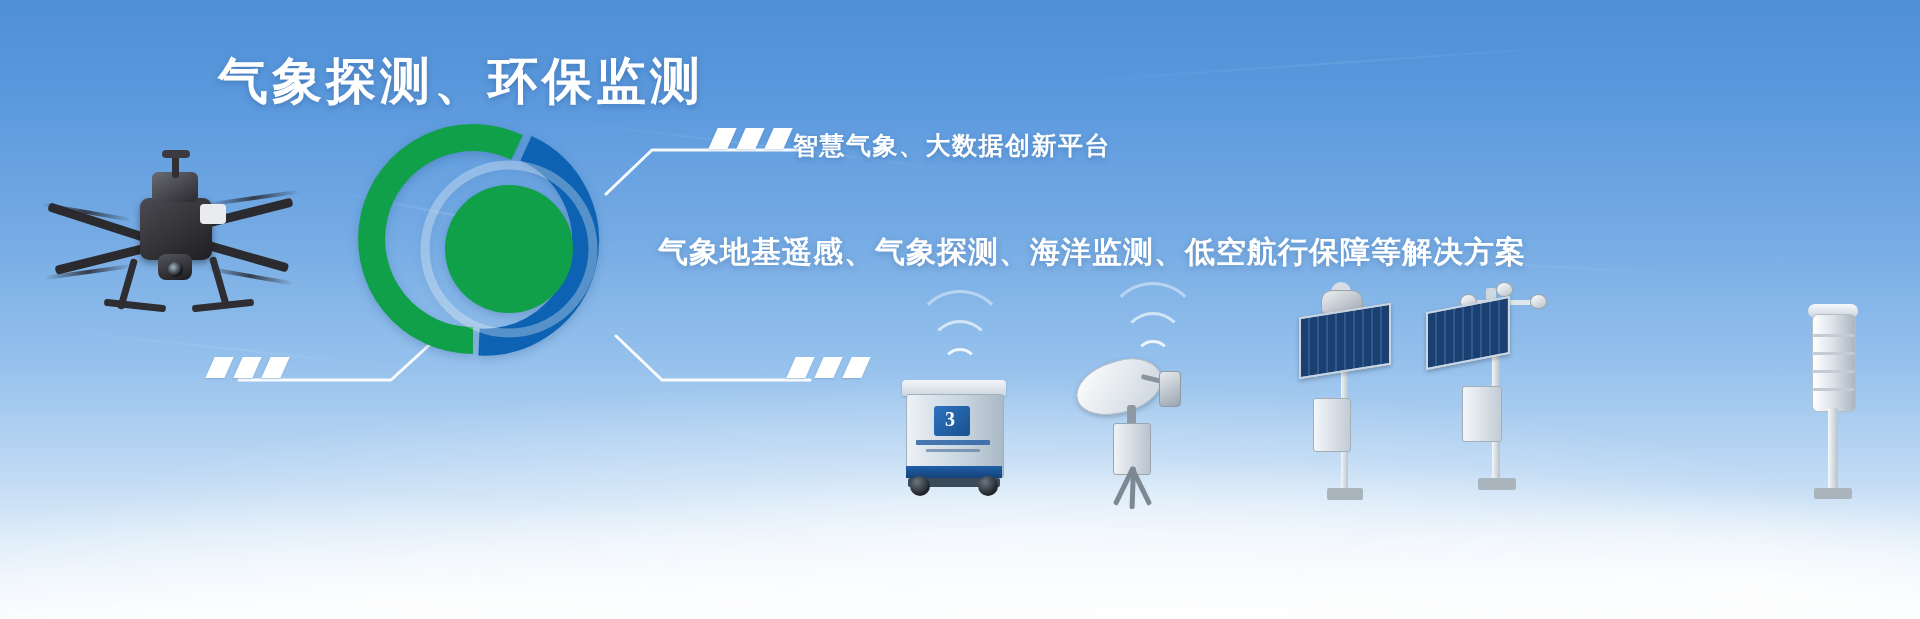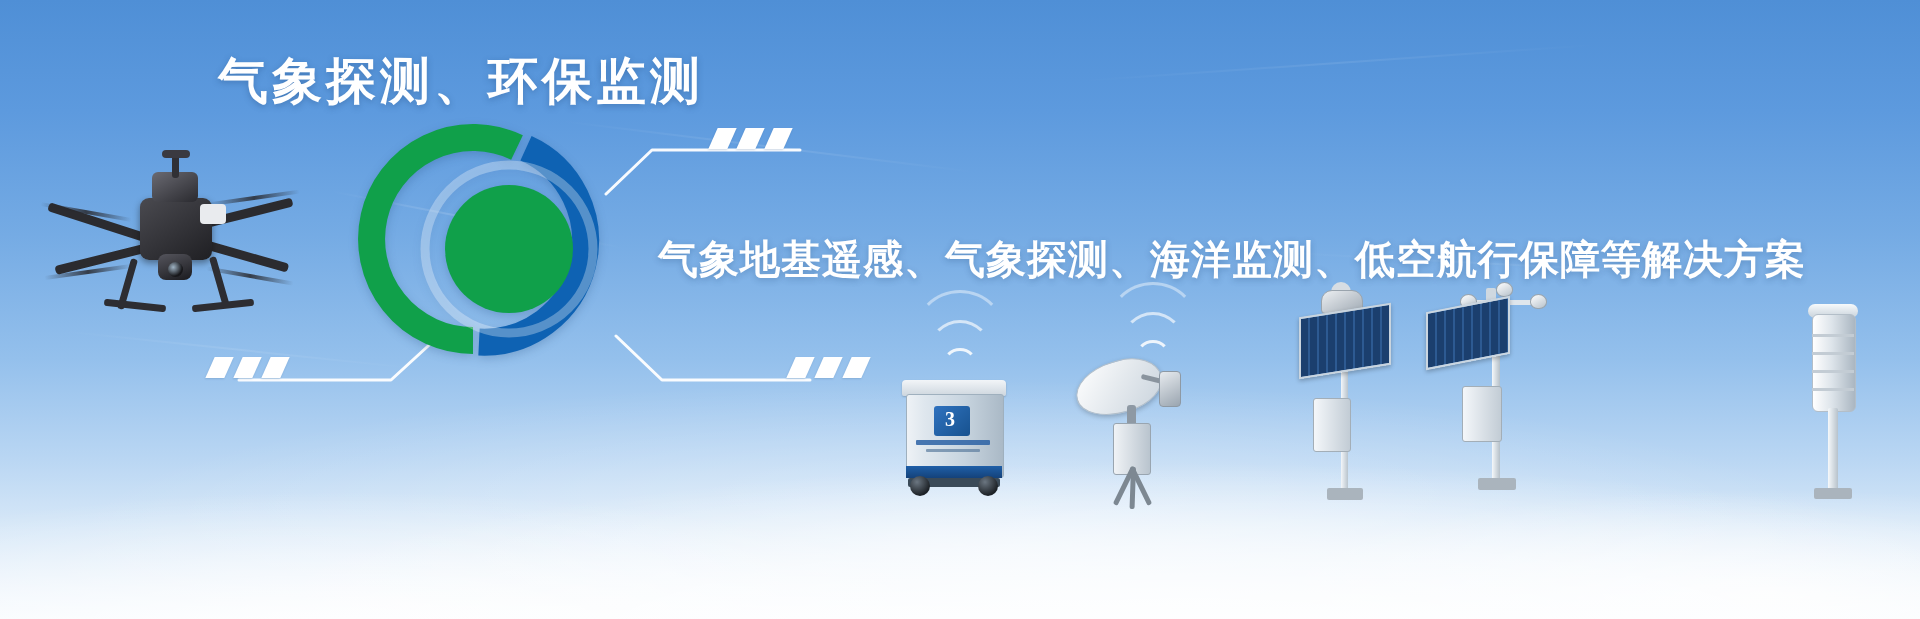--- a/index.html
+++ b/index.html
@@ -48,21 +48,21 @@
   .slashes span{display:block;width:19px;height:21px;background:#ffffff;transform:skewX(-24deg);box-shadow:0 1px 2px rgba(30,70,120,.18);}
 
   
   .label-top{
     position:absolute;left:793px;top:129px;
     color:#ffffff;font-size:25px;font-weight:bold;letter-spacing:1.5px;white-space:nowrap;
     text-shadow:0 2px 5px rgba(30,70,120,.30);
   }
   .label-main{
     position:absolute;left:658px;top:232px;
-    color:#ffffff;font-size:40px;font-weight:bold;letter-spacing:1px;white-space:nowrap;
+    color:#ffffff;font-size:30px;font-weight:bold;letter-spacing:1px;white-space:nowrap;
     text-shadow:0 2px 6px rgba(30,70,120,.30);
   }
   .label-bottom{
     position:absolute;left:349px;top:422px;
     color:#1565c0;font-size:25px;font-weight:bold;letter-spacing:1.5px;white-space:nowrap;
     text-shadow:0 1px 2px rgba(255,255,255,.55);
   }
 
   
   .eq{position:absolute;}
@@ -196,20 +196,21 @@
       <path d="M 124.0 14.5 A 101.5 101.5 0 1 0 80.0 207.5" fill="none" stroke="#10a04a" stroke-width="27" stroke-linecap="butt" transform="rotate(0 116 116)"></path>
 
       <path d="M 133.0 15.2 A 101.5 101.5 0 0 1 86.0 209.0" fill="none" stroke="#0e62b3" stroke-width="27" stroke-linecap="butt"></path>
 
       <circle cx="116" cy="116" r="84" fill="none" stroke="rgba(255,255,255,0.30)" stroke-width="9"></circle>
 
       <circle cx="116" cy="116" r="64" fill="#10a04a"></circle>
     </svg>
   </div>
 
+  <div class="label-top">智慧气象、大数据创新平台</div>
   <div class="label-main">气象地基遥感、气象探测、海洋监测、低空航行保障等解决方案</div>
 
   <div class="eq drone">
     <div class="arm" style="left:6px;top:68px;width:104px;height:9px;transform:rotate(18deg);"></div>
     <div class="arm" style="left:150px;top:60px;width:104px;height:9px;transform:rotate(-14deg);"></div>
     <div class="arm" style="left:14px;top:104px;width:100px;height:9px;transform:rotate(-14deg);"></div>
     <div class="arm" style="left:150px;top:100px;width:100px;height:9px;transform:rotate(16deg);"></div>
     <div class="prop" style="left:0px;top:60px;width:92px;transform:rotate(10deg);"></div>
     <div class="prop" style="left:168px;top:46px;width:92px;transform:rotate(-8deg);"></div>
     <div class="prop" style="left:4px;top:120px;width:88px;transform:rotate(-8deg);"></div>

